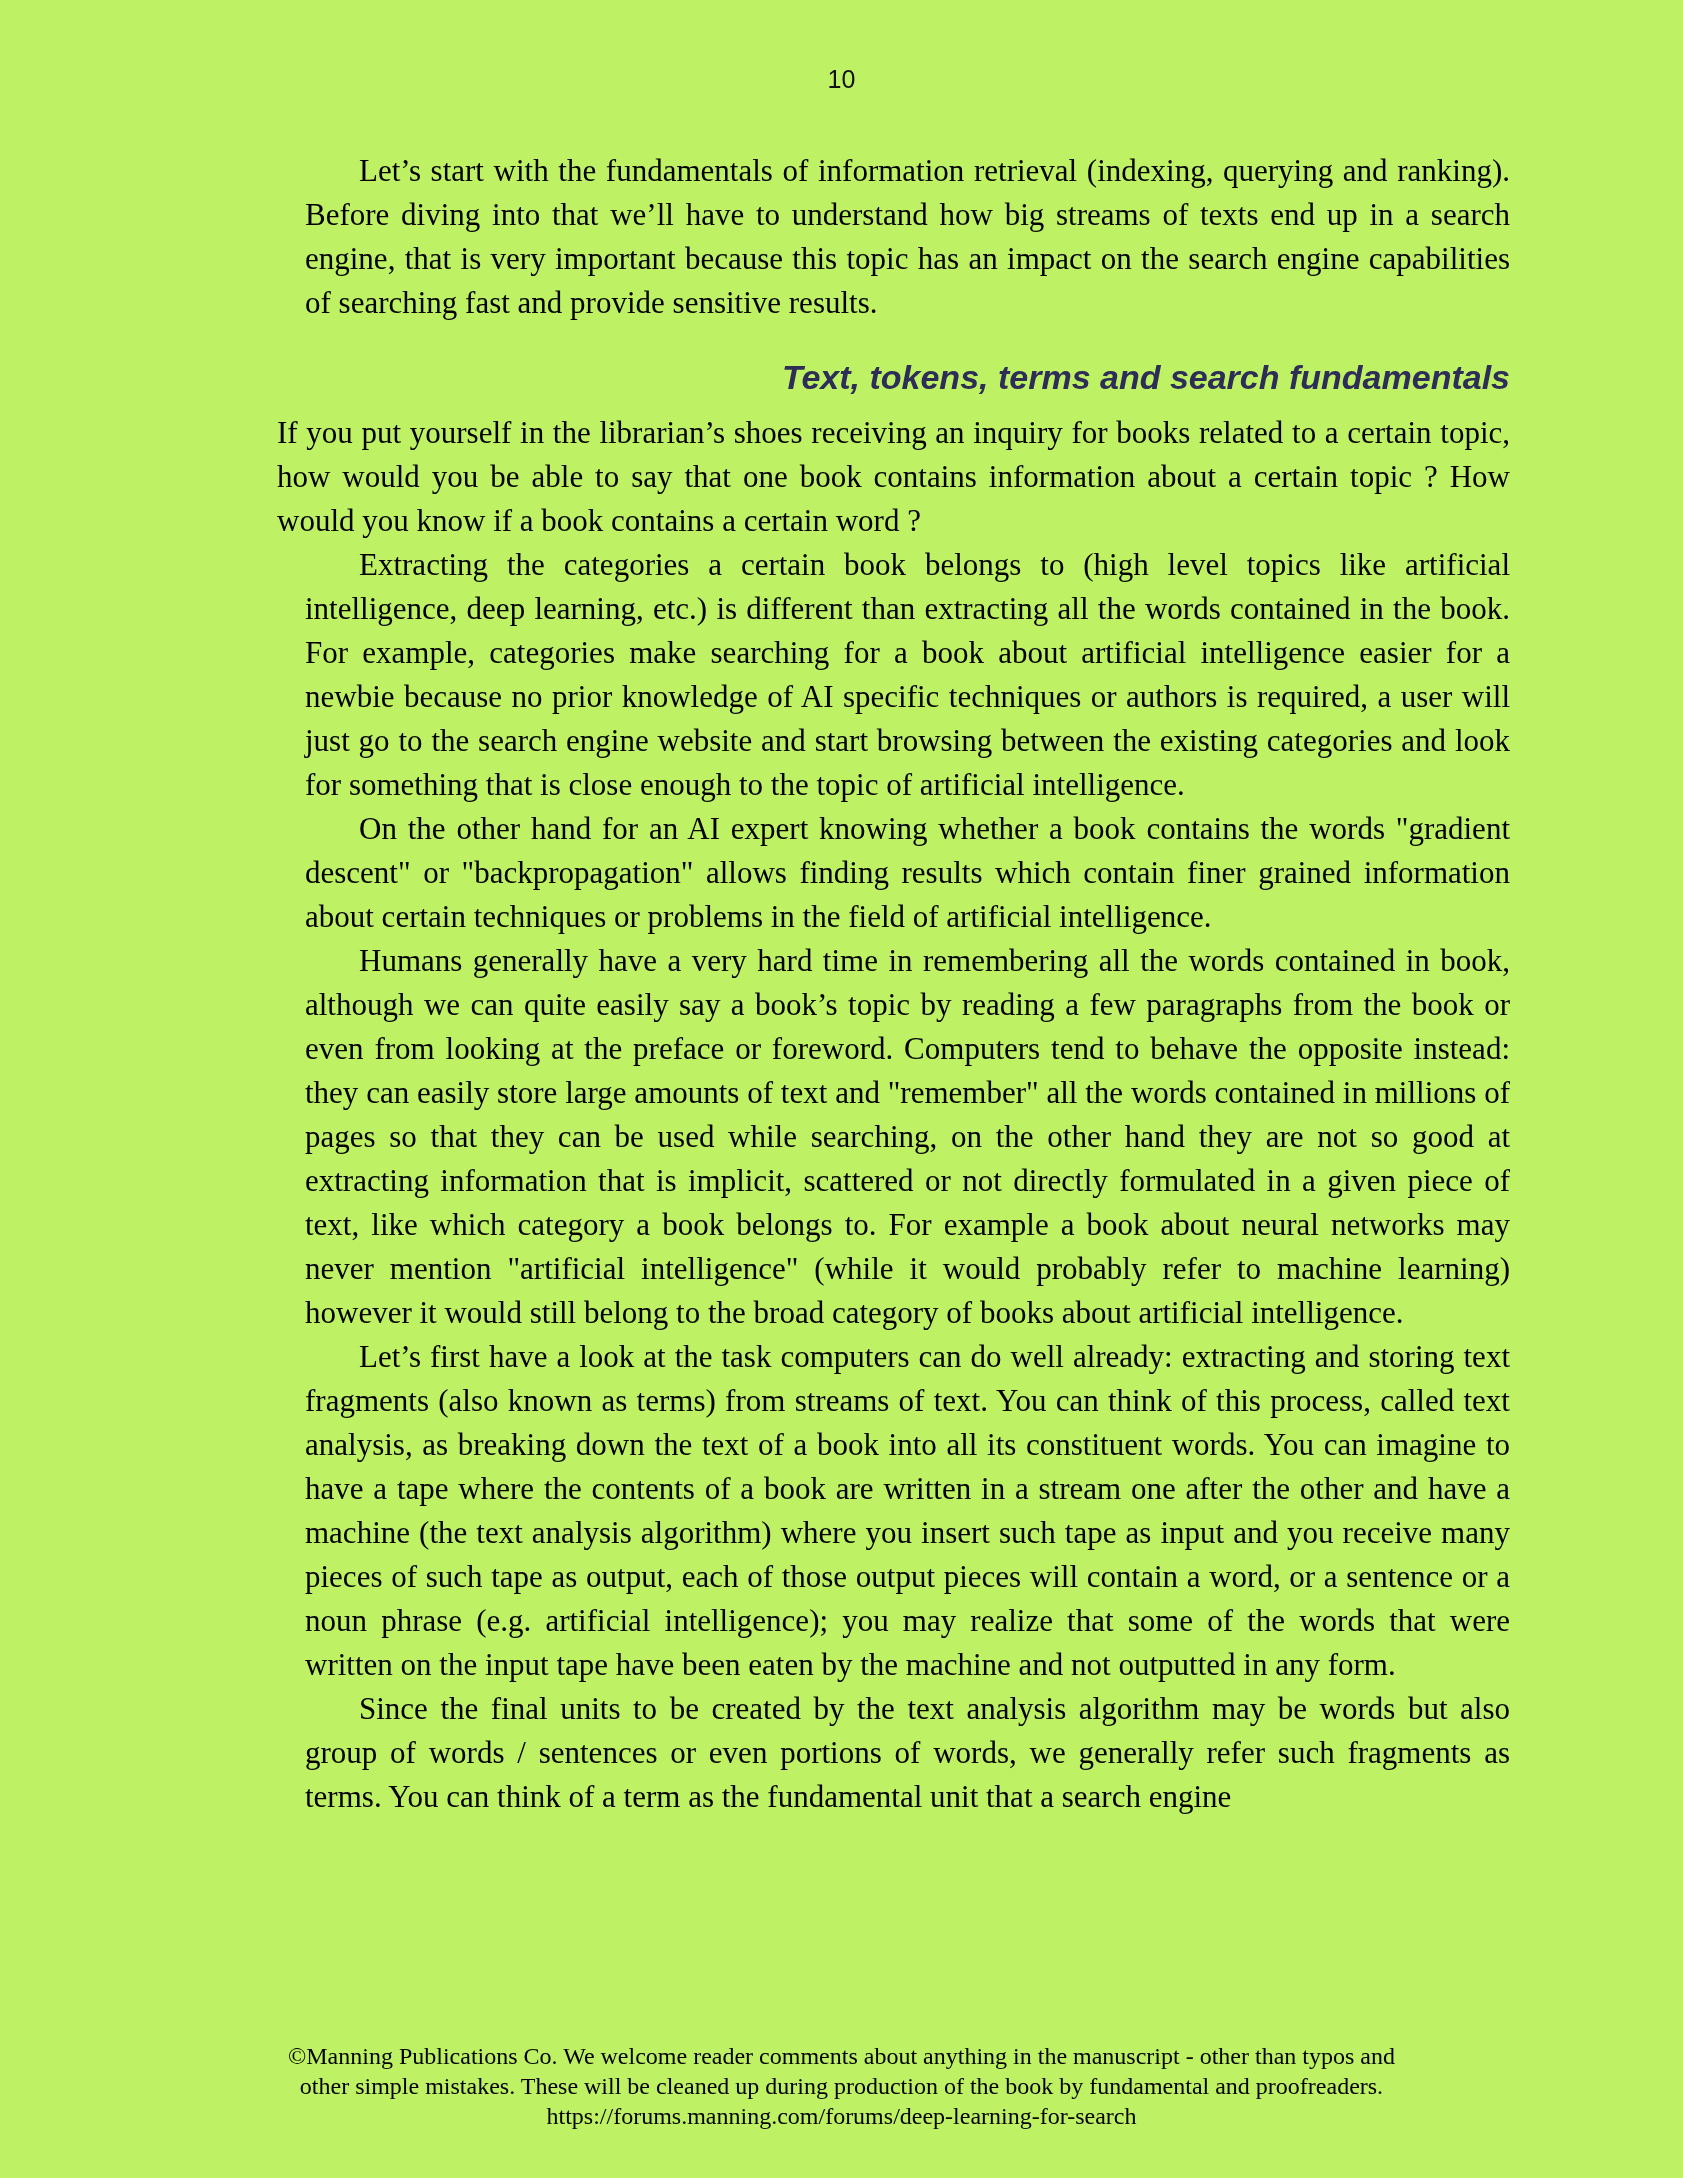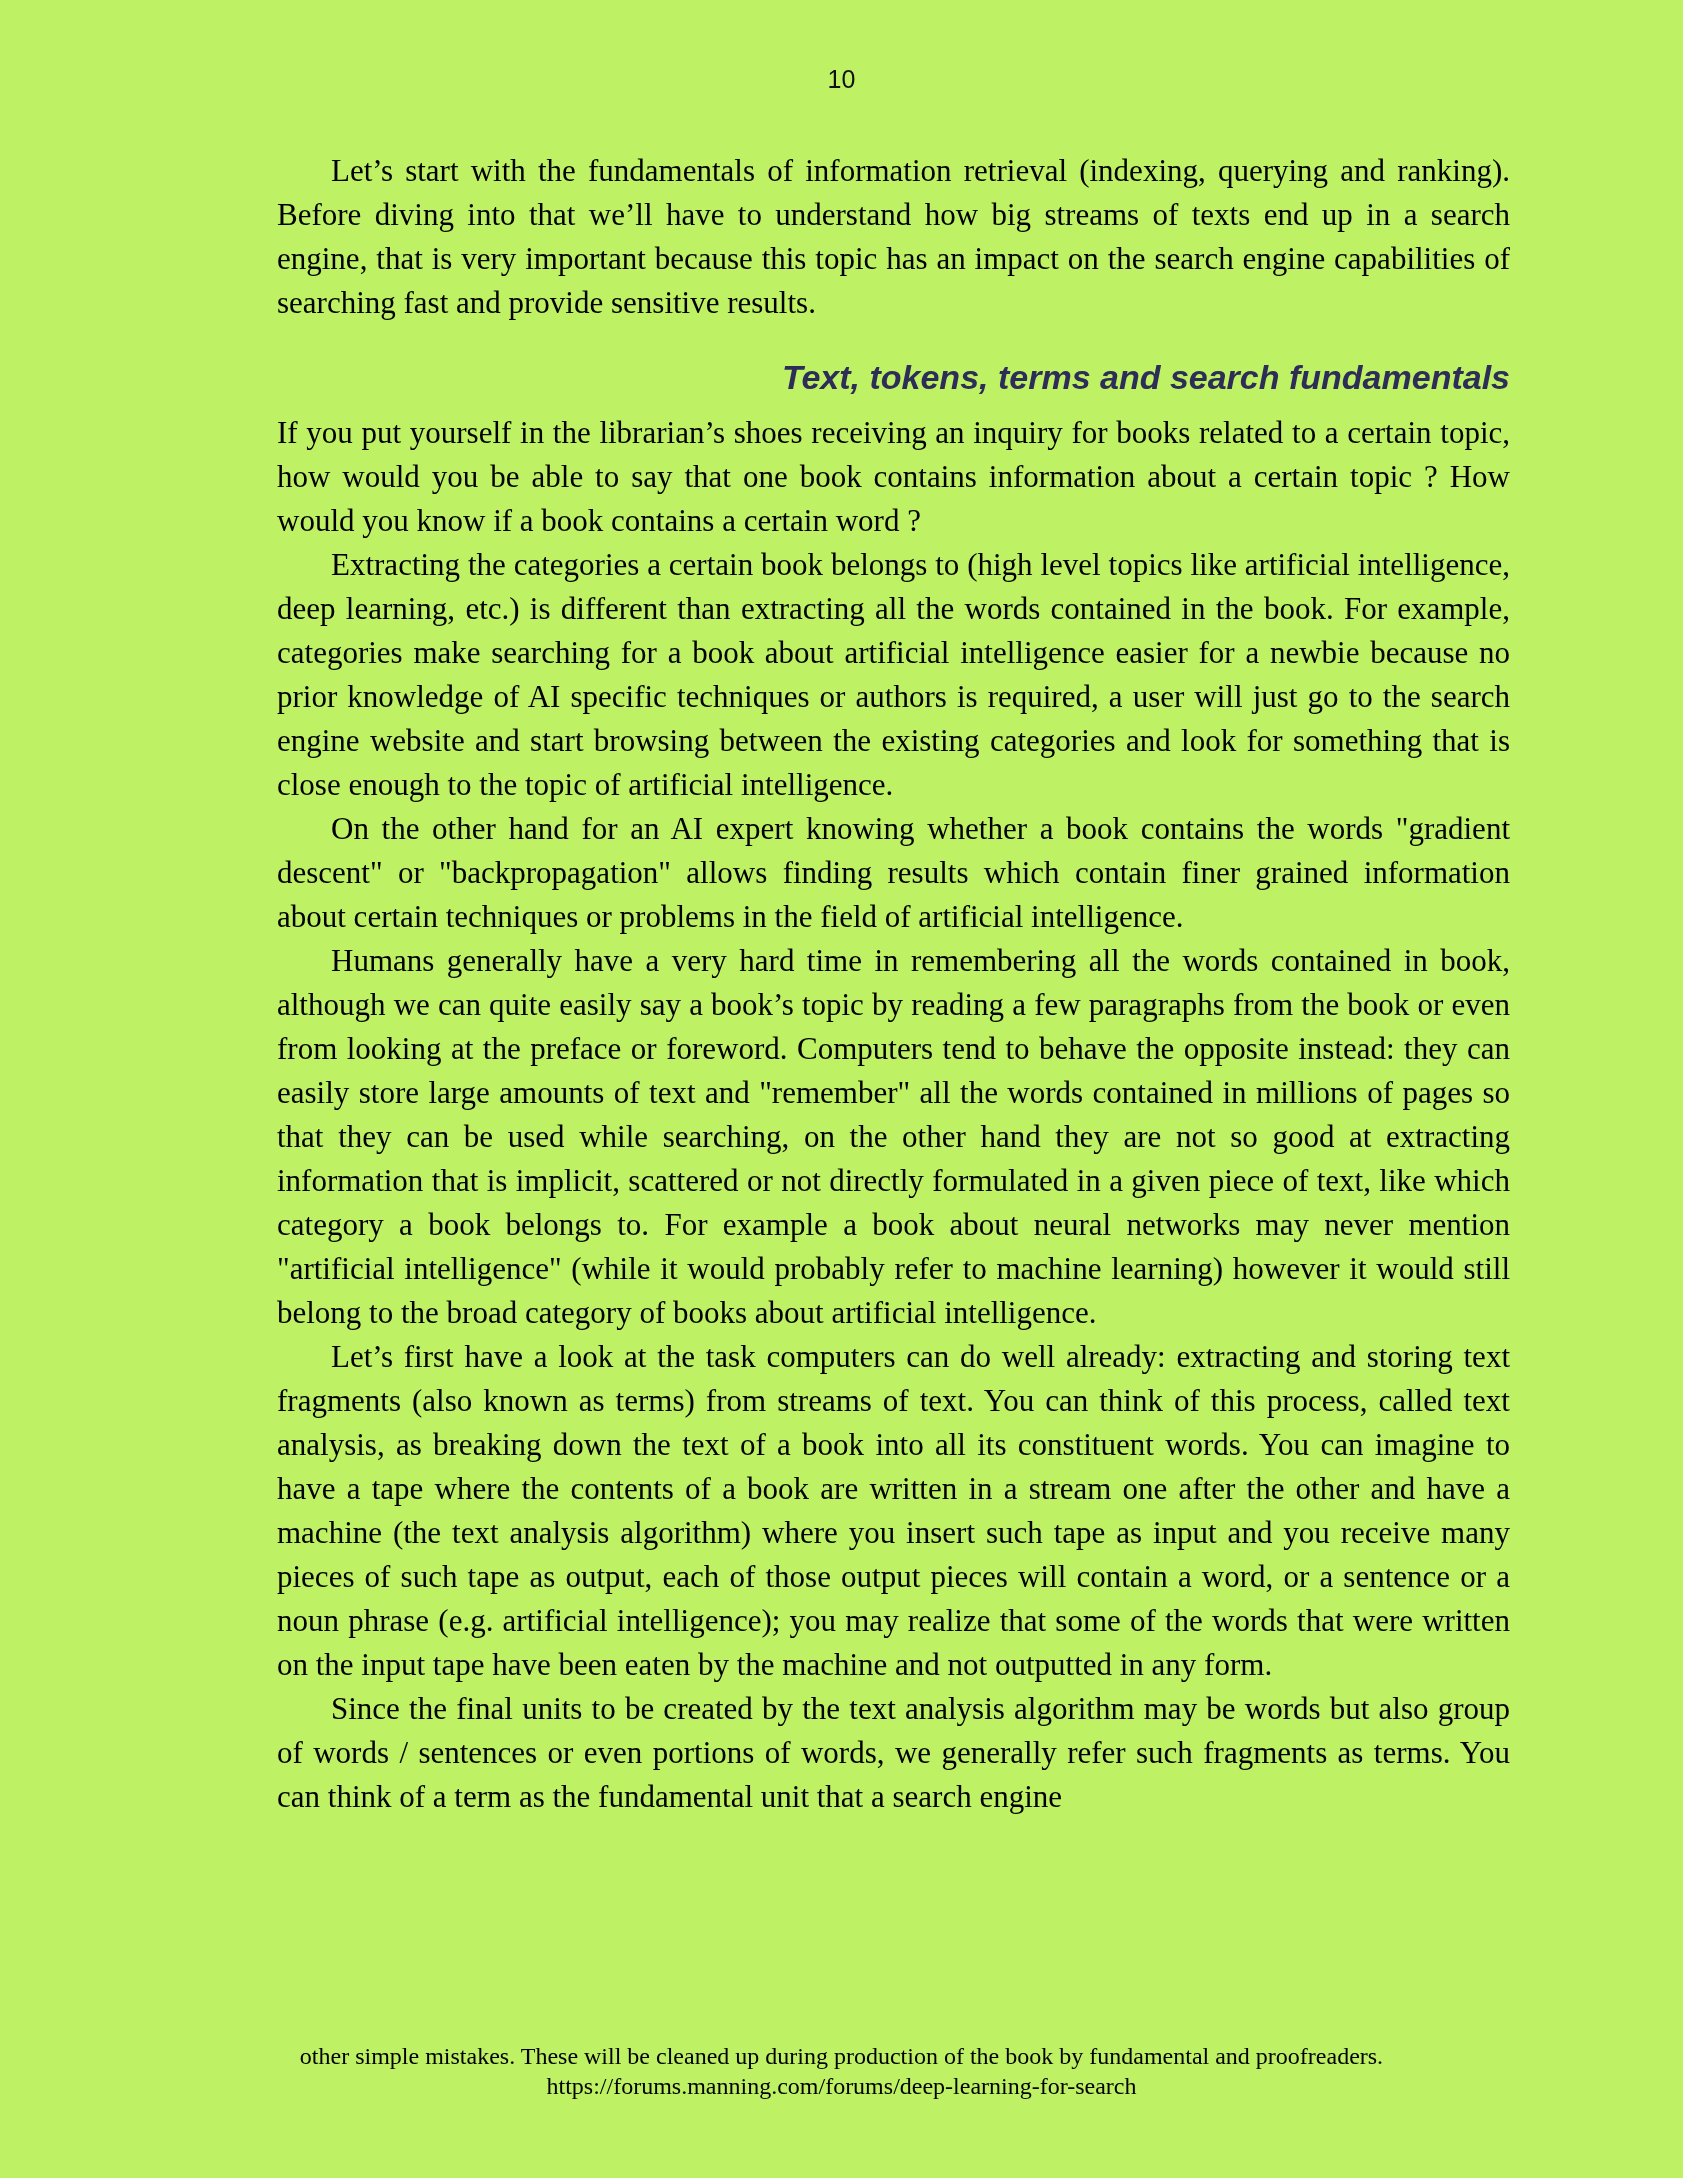--- a/index.html
+++ b/index.html
@@ -27,21 +27,21 @@
     left: 277px;
     top: 149px;
     width: 1233px;
     max-height: 1893px;
     overflow: hidden;
     font-size: 31px;
     line-height: 44px;
     text-align: justify;
   }
   .para { margin: 0; }
-  .para.indent { text-indent: 54px; }
+  .para.indent { text-indent: 54px; margin-left: 28px; }
   .it { }
   .section-heading {
     position: relative;
     margin: 32px 0 14px 0;
     font-family: "Liberation Sans", sans-serif;
     font-weight: bold;
     font-style: italic;
     font-size: 34px;
     line-height: 40px;
     color: #2d2d58;
@@ -83,18 +83,19 @@
 
     <p class="para indent"><span>Humans generally have a very hard time in remembering all the words contained in book, although we can quite easily say a book’s topic by reading a few paragraphs from the book or even from looking at the preface or foreword. Computers tend to behave the opposite instead: they can easily store large amounts of text and "remember" all the words contained in millions of pages so that they can be used while searching, on the other hand they are not so good at extracting information that is implicit, scattered or not directly formulated in a given piece of text, like which category a book belongs to. For example a book about neural networks may never mention "artificial intelligence" (while it would probably refer to machine learning) however it would still belong to the broad category of </span><span class="it">books about artificial intelligence</span><span>.</span></p>
 
     <p class="para indent"><span>Let’s first have a look at the task computers can do well already: extracting and storing text fragments (also known as </span><span class="it">terms</span><span>) from streams of text. You can think of this process, called </span><span class="it">text analysis</span><span>, as breaking down the text of a book into all its constituent words. You can imagine to have a tape where the contents of a book are written in a stream one after the other and have a machine (the text analysis algorithm) where you insert such tape as input and you receive many pieces of such tape as output, each of those output pieces will contain a word, or a sentence or a noun phrase (e.g. artificial intelligence); you may realize that some of the words that were written on the input tape have been eaten by the machine and not outputted in any form.</span></p>
 
     <p class="para indent"><span>Since the final units to be created by the text analysis algorithm may be words but also group of words / sentences or even portions of words, we generally refer such fragments as </span><span class="it">terms</span><span>. You can think of a term as the fundamental unit that a search engine</span></p>
 
   </main>
 
   <footer class="page-footer">
+    <div class="footer-line">©Manning Publications Co. We welcome reader comments about anything in the manuscript - other than typos and</div>
     <div class="footer-line">other simple mistakes. These will be cleaned up during production of the book by fundamental and proofreaders.</div>
     <div class="footer-line">https://forums.manning.com/forums/deep-learning-for-search</div>
   </footer>
 
 </div>
 
 
 </body></html>

